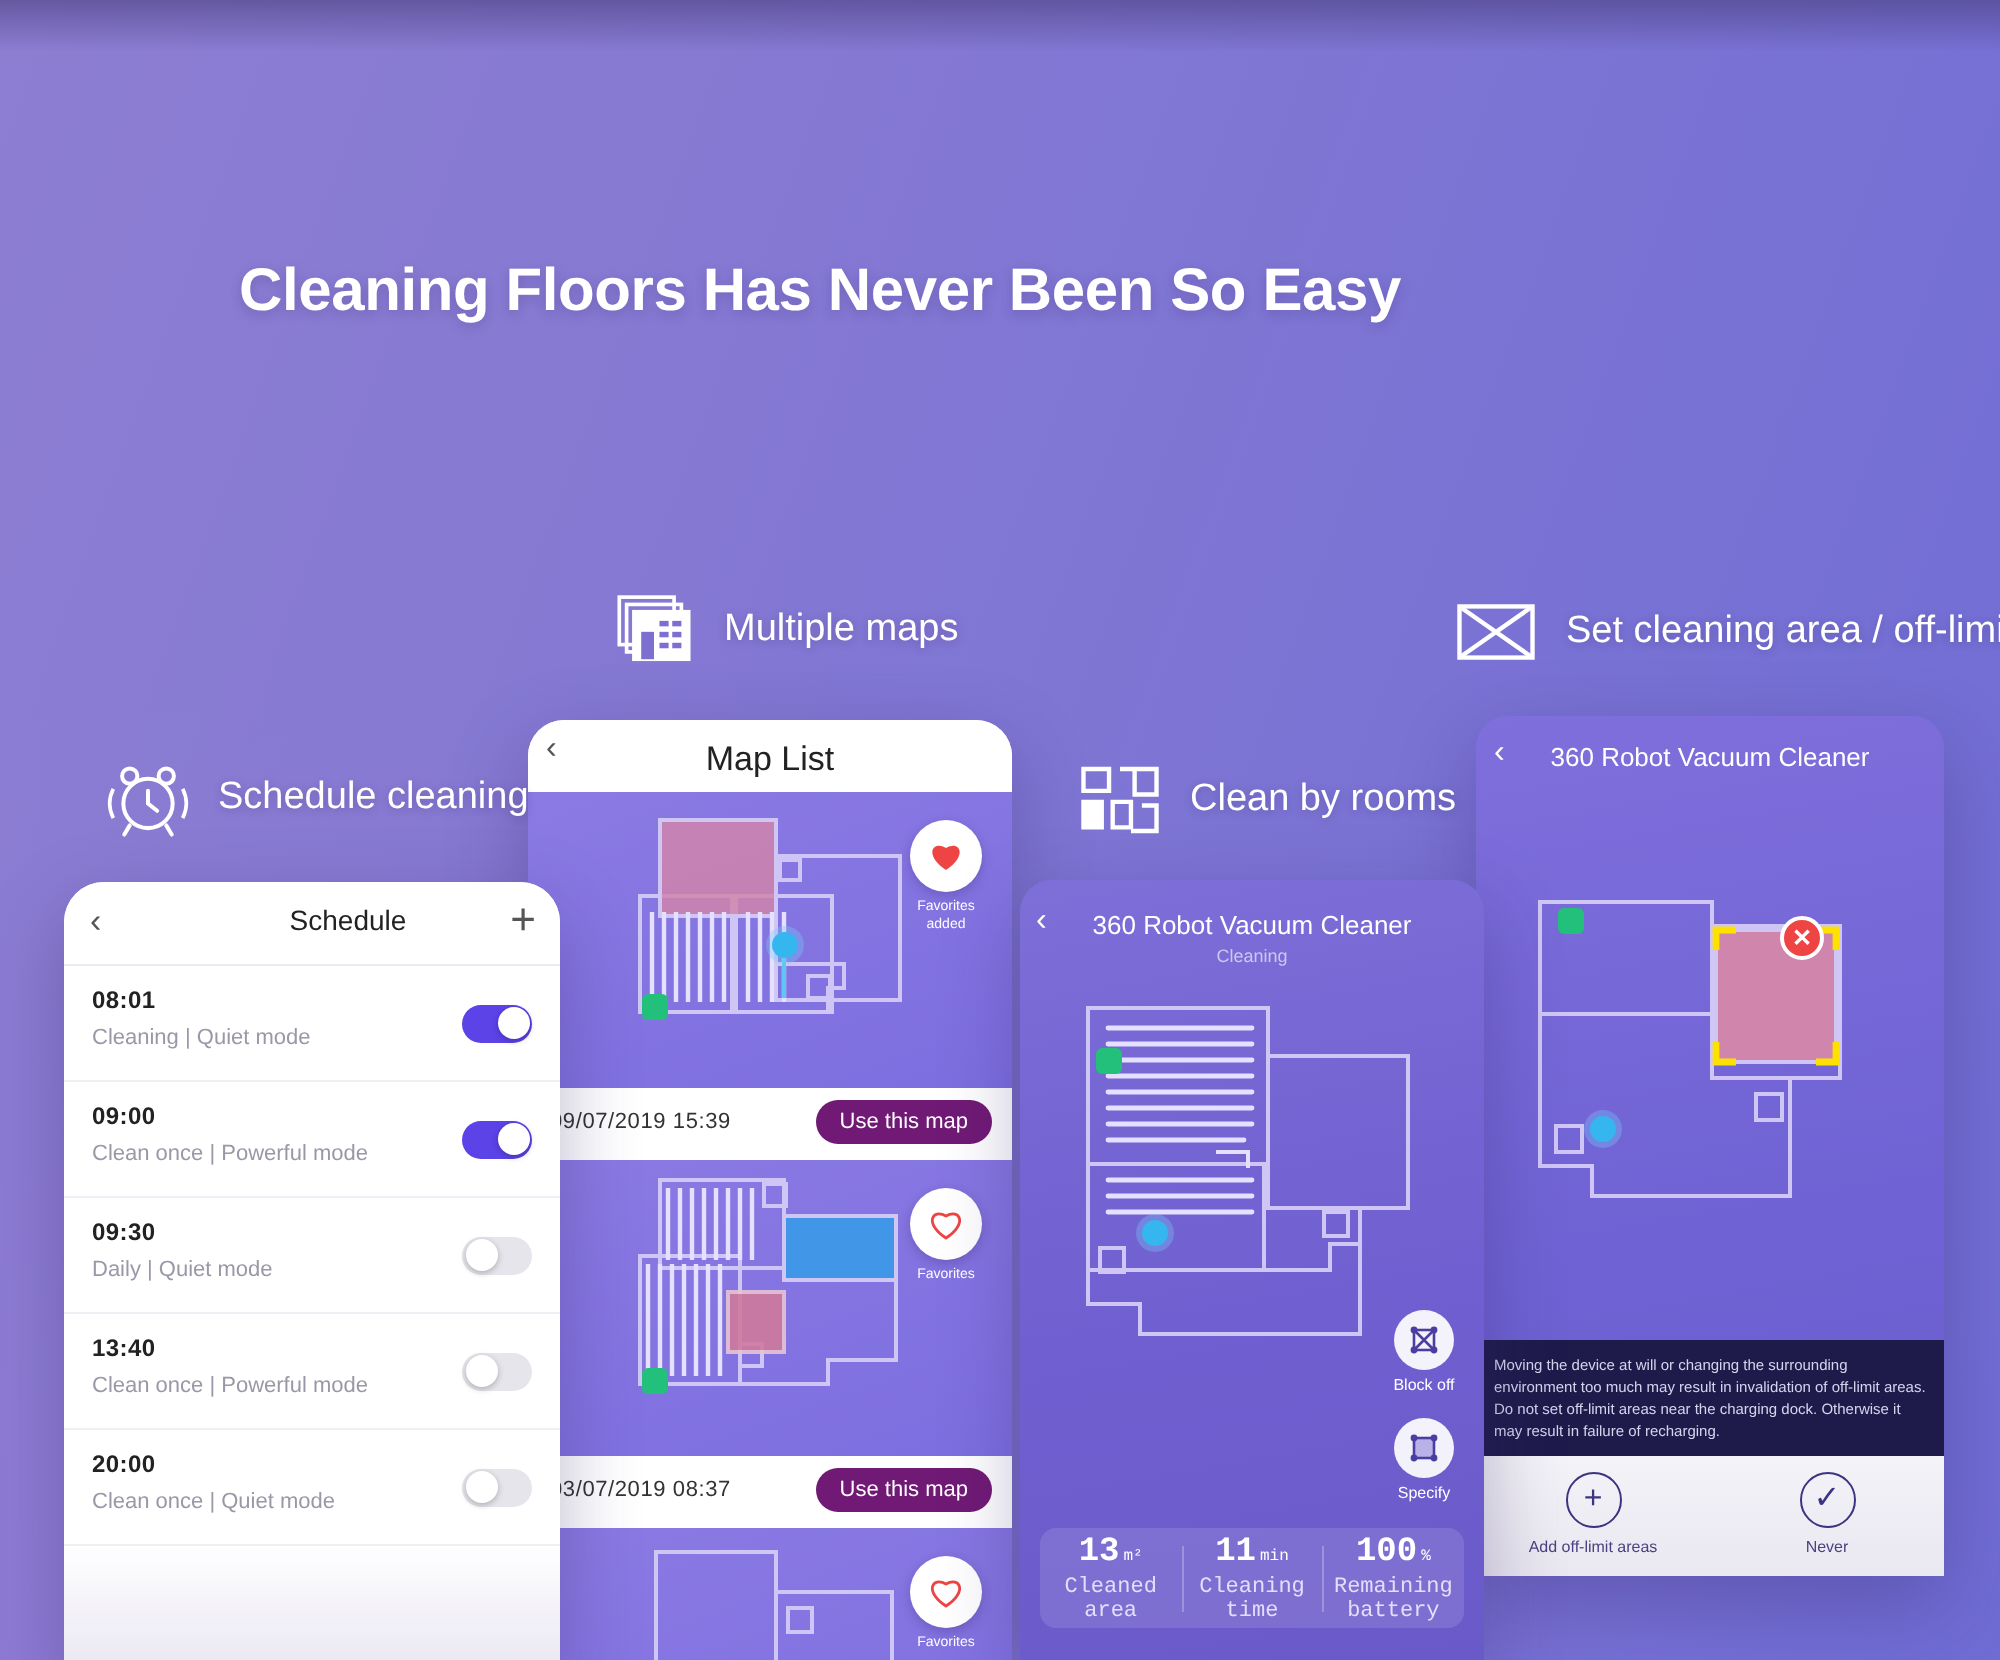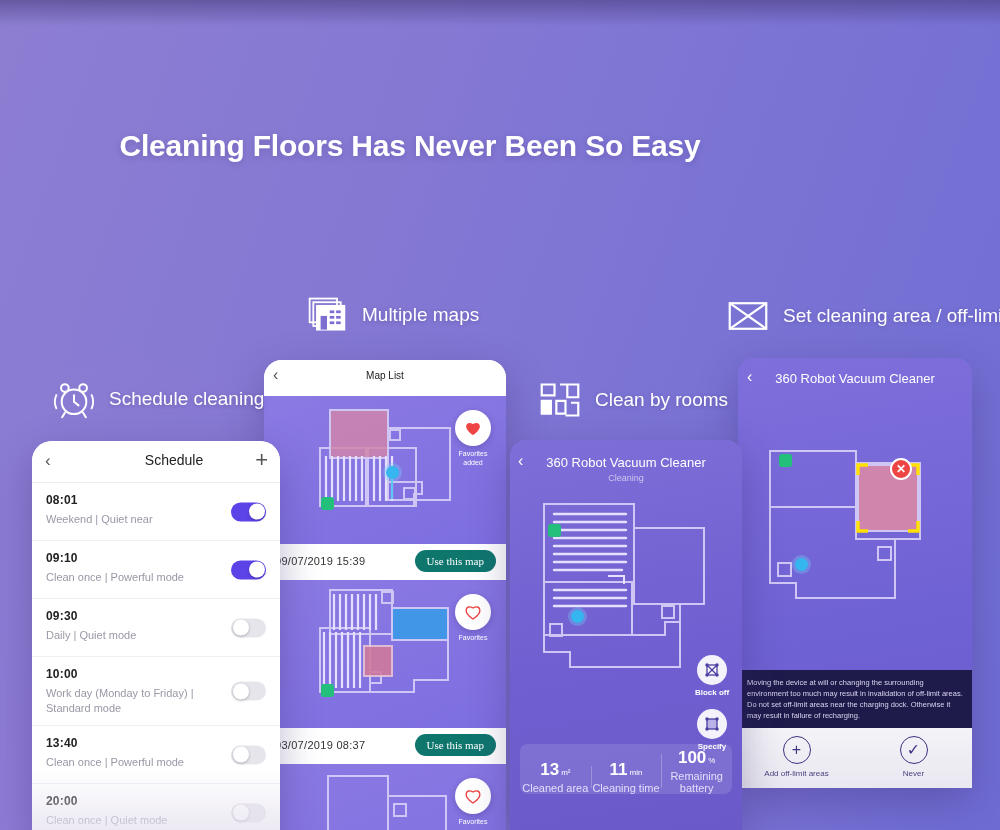--- a/index.html
+++ b/index.html
@@ -54,46 +54,46 @@
   .toggle:after{ content:""; position:absolute; top:1.5px; left:1.5px; width:16px; height:16px;
                  border-radius:50%; background:#fff; box-shadow:0 1px 3px rgba(0,0,0,0.25); }
   .toggle.on{ background:#5b43e8; }
   .toggle.on:after{ left:auto; right:1.5px; }
   .sch-fade{ position:absolute; left:0; right:0; bottom:0; height:70px;
              background:linear-gradient(180deg, rgba(255,255,255,0) 0%, rgba(228,224,238,0.85) 100%); pointer-events:none; }
 
   
   #phone-maps{ left:264px; top:360px; width:242px; height:470px; border-radius:18px 18px 0 0; z-index:20; }
   .ml-bar{ height:36px; position:relative; background:#fff; }
-  .ml-title{ position:absolute; left:0; right:0; top:10px; text-align:center; font-size:10px; color:#222; }
+  .ml-title{ position:absolute; left:0; right:0; top:10px; text-align:center; font-size:17px; color:#222; }
   .ml-back{ position:absolute; left:9px; top:6px; font-size:16px; color:#555; }
   .ml-card{ position:relative; }
   .ml-map{ position:relative; height:148px; background:linear-gradient(160deg,#8b7ae3 0%,#7d6ee0 100%); overflow:hidden; }
   .ml-fav{ position:absolute; right:12px; top:14px; width:42px; text-align:center; }
   .ml-fav .circ{ width:36px; height:36px; border-radius:50%; background:#fff; margin:0 auto;
                  display:flex; align-items:center; justify-content:center; box-shadow:0 2px 6px rgba(40,25,90,0.25); }
   .ml-fav .cap{ font-size:7px; color:#fff; margin-top:3px; line-height:9px; }
   .ml-foot{ height:36px; background:#fff; position:relative; }
   .ml-date{ position:absolute; left:11px; top:11px; font-size:11px; color:#333; letter-spacing:.3px; }
-  .ml-use{ position:absolute; right:10px; top:6px; background:#0f766e; color:#fff;
-           font-size:11px; padding:5px 12px; border-radius:13px;font-family:Liberation Serif, serif; }
+  .ml-use{ position:absolute; right:10px; top:6px; background:#701a75; color:#fff;
+           font-size:11px; padding:5px 12px; border-radius:13px; }
 
   
   #phone-clean{ left:510px; top:440px; width:232px; height:390px; border-radius:16px 16px 0 0; z-index:25;
                 background:linear-gradient(170deg,#7e6ed8 0%,#6f5fd0 55%,#6a5ac9 100%); }
   .cl-title{ position:absolute; left:0; right:0; top:15px; text-align:center; color:#fff; font-size:13px; }
   .cl-sub{ position:absolute; left:0; right:0; top:33px; text-align:center; color:#cfc6ee; font-size:9px; }
   .cl-back{ position:absolute; left:8px; top:12px; color:#fff; font-size:16px; }
   .cl-side{ position:absolute; right:8px; top:215px; width:44px; text-align:center; }
-  .cl-side .btn{ margin-bottom:12px;font-weight:bold; }
+  .cl-side .btn{ margin-bottom:12px; }
   .cl-side .circ{ width:30px; height:30px; border-radius:50%; background:rgba(255,255,255,0.92);
                   margin:0 auto; display:flex; align-items:center; justify-content:center; }
   .cl-side .cap{ font-size:8px; color:#fff; margin-top:3px; }
-  .cl-stats{ position:absolute; left:10px; right:10px; bottom:36px; height:50px;
-             background:rgba(255,255,255,0.12); border-radius:8px; display:flex; align-items:flex-end; }
+  .cl-stats{ position:absolute; left:10px; right:10px; bottom:16px; height:50px;
+             background:rgba(255,255,255,0.12); border-radius:8px; display:flex; align-items:center;font-family:Liberation Mono, monospace; }
   .cl-stat{ flex:1; text-align:center; position:relative; }
   .cl-stat + .cl-stat:before{ content:""; position:absolute; left:0; top:6px; bottom:6px; width:1px; background:rgba(255,255,255,0.25); }
   .cl-val{ color:#fff; font-size:17px; font-weight:bold; }
   .cl-unit{ font-size:8px; font-weight:normal; margin-left:2px; }
   .cl-cap{ color:#e3defa; font-size:11px; margin-top:2px; }
 
   
   #phone-offlimit{ left:738px; top:358px; width:234px; height:430px; border-radius:16px 16px 0 0; z-index:22;
                    background:linear-gradient(170deg,#7f6fdc 0%,#6f62d4 60%,#6a5ccd 100%); }
   .ol-title{ position:absolute; left:0; right:0; top:13px; text-align:center; color:#fff; font-size:13px; }
@@ -380,39 +380,34 @@
 <div class="phone" id="phone-schedule">
   <div class="screen">
     <div class="sch-bar">
       <span class="sch-back">‹</span>
       <div class="sch-title">Schedule</div>
       <span class="sch-plus">+</span>
     </div>
     <div class="sch-list">
       <div class="sch-row">
         <div class="sch-time">08:01</div>
-        <div class="sch-desc">Weekend  |  Quiet near</div>
+        <div class="sch-desc">Cleaning  |  Quiet mode</div>
         <div class="toggle on"></div>
       </div>
       <div class="sch-row">
-        <div class="sch-time">09:10</div>
+        <div class="sch-time">09:00</div>
         <div class="sch-desc">Clean once  |  Powerful mode</div>
         <div class="toggle on"></div>
       </div>
       <div class="sch-row">
         <div class="sch-time">09:30</div>
         <div class="sch-desc">Daily  |  Quiet mode</div>
         <div class="toggle"></div>
       </div>
       <div class="sch-row">
-        <div class="sch-time">10:00</div>
-        <div class="sch-desc">Work day (Monday to Friday)  |  Standard mode</div>
-        <div class="toggle"></div>
-      </div>
-      <div class="sch-row">
         <div class="sch-time">13:40</div>
         <div class="sch-desc">Clean once  |  Powerful mode</div>
         <div class="toggle"></div>
       </div>
       <div class="sch-row">
         <div class="sch-time">20:00</div>
         <div class="sch-desc">Clean once  |  Quiet mode</div>
         <div class="toggle"></div>
       </div>
     </div>

